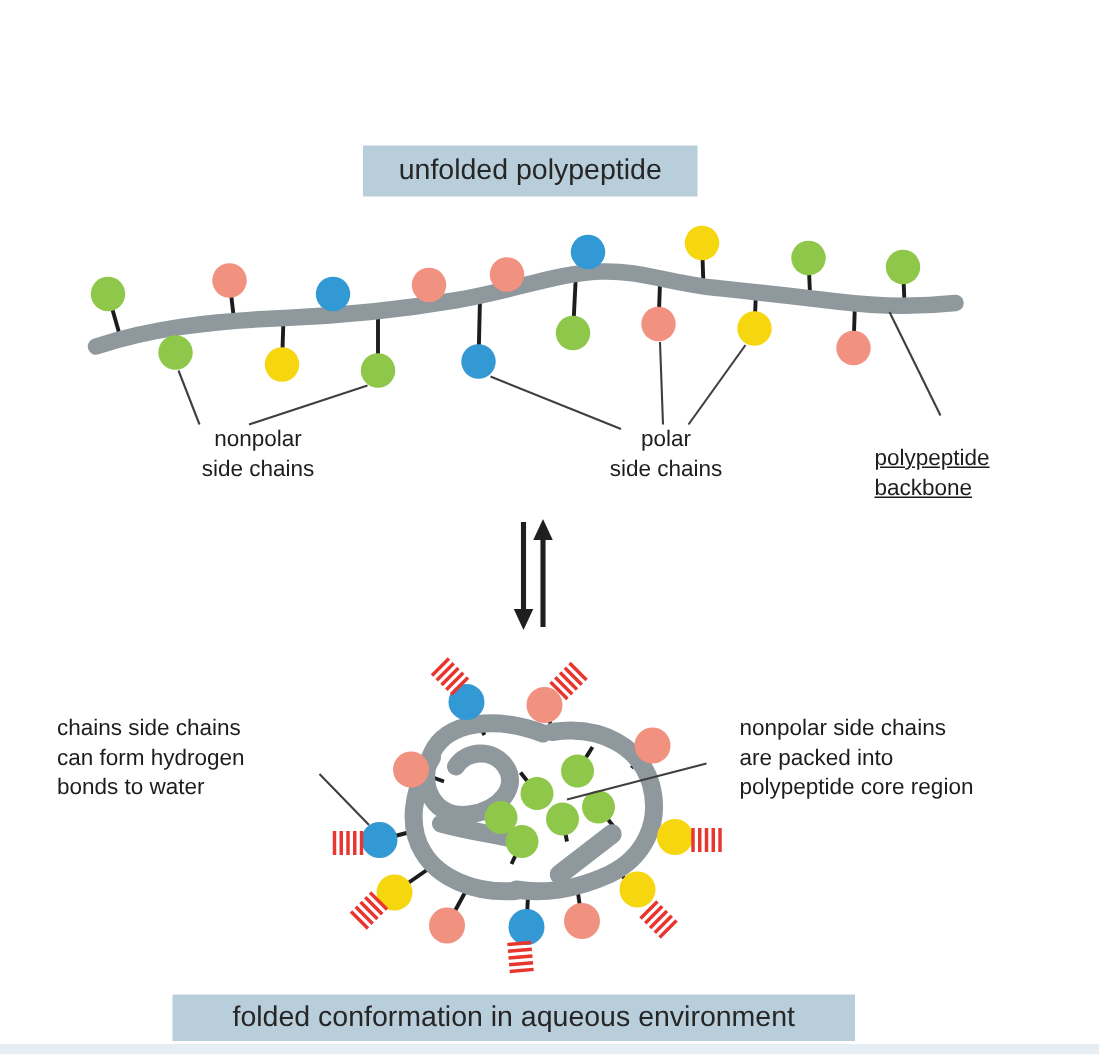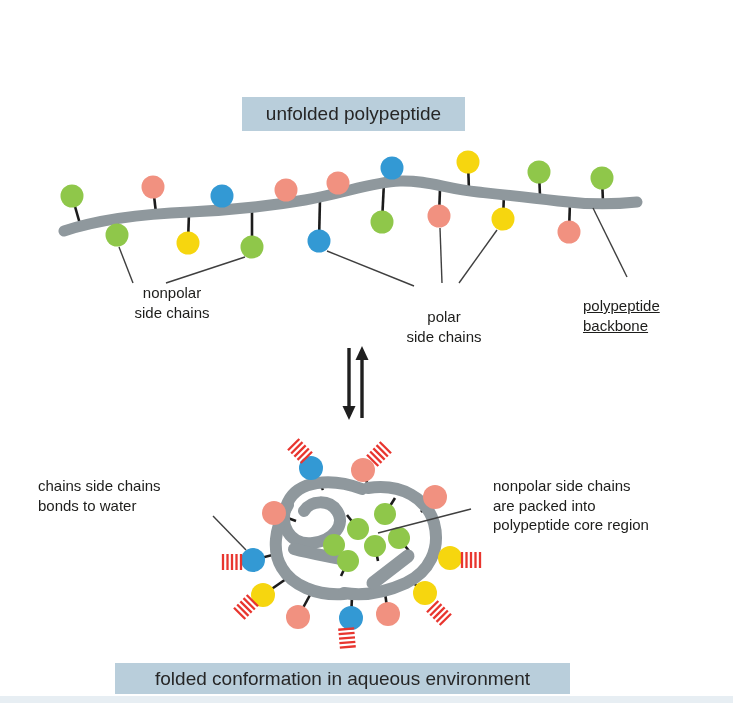--- a/index.html
+++ b/index.html
@@ -198,32 +198,33 @@
 
   <div class="caption" style="left:242px;top:97px;width:223px;height:34px;">
     <span>unfolded polypeptide</span>
   </div>
 
   <div class="lbl center" style="left:92px;top:283px;width:160px;">
     <div>nonpolar</div>
     <div>side chains</div>
   </div>
 
-  <div class="lbl center" style="left:364px;top:283px;width:160px;margin-top:24px;">
+  <div class="lbl center" style="left:364px;top:283px;width:160px;">
     <div>polar</div>
     <div>side chains</div>
   </div>
 
   <div class="lbl" style="left:583px;top:296px;text-decoration:underline;">
     <div>polypeptide</div>
     <div>backbone</div>
   </div>
 
   <div class="lbl" style="left:38px;top:476px;">
     <div>chains side chains</div>
+    <div>can form hydrogen</div>
     <div>bonds to water</div>
   </div>
 
   <div class="lbl" style="left:481px;top:476px;margin-left:12px;">
     <div>nonpolar side chains</div>
     <div>are packed into</div>
     <div>polypeptide core region</div>
   </div>
 
   <div class="caption" style="left:115px;top:663px;width:455px;height:31px;">

